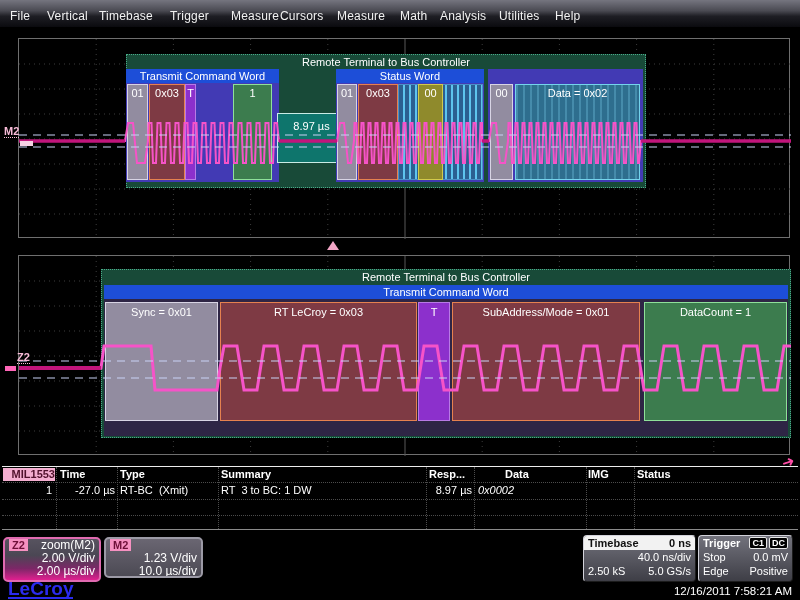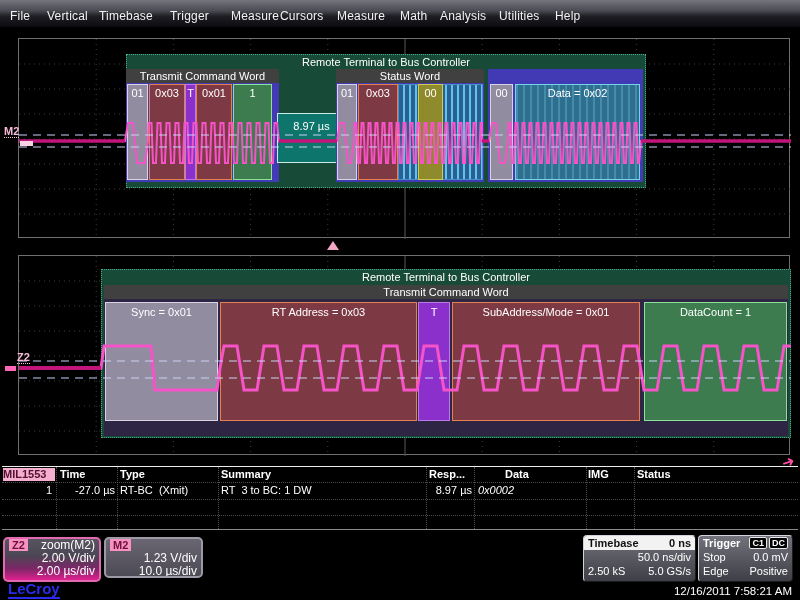--- a/index.html
+++ b/index.html
@@ -15,21 +15,21 @@
 
   
   .grid{position:absolute;left:18px;width:772px;height:200px;border:1px solid #6f6f6f;background:#000;}
   #grid-top{top:38px;} #grid-bot{top:255px;}
   .grid svg{position:absolute;left:0;top:0;pointer-events:none;}
 
   
   .outer-band{position:absolute;background:#184a38;border:1px dotted #49ab88;}
   .band-title{display:block;width:100%;text-align:center;font-size:11px;color:#fff;line-height:14px;white-space:nowrap;}
   .word-group{position:absolute;background:#423ab4;}
-  .word-title{position:absolute;left:0;top:0;right:0;height:14px;background:#404040;color:#fff;
+  .word-title{position:absolute;left:0;top:0;right:0;height:14px;background:#1d4ed8;color:#fff;
     font-size:11px;line-height:14px;text-align:center;white-space:nowrap;overflow:hidden;}
   .fld{position:absolute;top:15px;height:96px;font-size:11px;color:#fff;text-align:center;padding-top:2px;overflow:hidden;}
   .fld-gray{background:#928ca0;border:1px solid #d8d4e4;}
   .fld-red{background:#7e3a44;border:1px solid #e6814f;}
   .fld-purpleT{background:#8c30cc;border:1px solid #b87ae6;}
   .fld-green{background:#3c7c4e;border:1px solid #8fe09a;}
   .fld-striped{background:repeating-linear-gradient(90deg,#2b5f91 0px,#2b5f91 4px,#5ec4ee 4px,#5ec4ee 6px);border:1px solid #4a90c8;}
   .fld-yellow{background:#8f8a2c;border:1px solid #d2ca4c;}
   .fld-tealdata{background:#2e6e8e;background-image:repeating-linear-gradient(90deg,rgba(130,215,245,.28) 0 2px,rgba(0,0,0,0) 2px 7px);border:1px solid #74d4ec;}
   .gapbox{position:absolute;background:rgba(14,120,112,.93);border:1px solid #c9ece5;
@@ -45,21 +45,21 @@
 
   .trig-marker{position:absolute;width:0;height:0;border-left:6px solid rgba(0,0,0,0);border-right:6px solid rgba(0,0,0,0);border-bottom:9px solid #f2a6c6;}
   .pink-arrow{position:absolute;color:#ff4da6;font-size:15px;transform:rotate(-18deg);}
 
   
   .dtable{position:absolute;left:2px;top:466px;width:796px;height:64px;background:#000;
     border-top:1px solid #ececec;border-bottom:1px solid #8a8a8a;}
   .dtable .hdr{position:absolute;top:1px;font-size:11px;font-weight:bold;color:#fff;white-space:nowrap;}
   .dtable .cell{position:absolute;top:17px;font-size:11px;color:#fff;white-space:pre;}
   .proto-badge{position:absolute;left:1px;top:1px;width:52px;height:13px;background:#f4aed0;color:#50122c;
-    font-size:11px;font-weight:bold;text-align:left;line-height:13px;}
+    font-size:11px;font-weight:bold;text-align:right;line-height:13px;}
   .vsep{position:absolute;top:0;bottom:0;width:0;border-left:1px dotted #4c4c4c;}
   .hsep{position:absolute;left:0;right:0;height:0;border-top:1px dotted #4c4c4c;}
 
   
   .panel{position:absolute;border-radius:5px;font-size:12px;color:#fff;overflow:hidden;}
   .p-z2{left:3px;top:537px;width:98px;height:45px;border:2px solid #e06ab0;
     background:linear-gradient(#57535f 0%,#4b4754 40%,#7c2767 72%,#e02090 100%);}
   .p-m2{left:104px;top:537px;width:99px;height:41px;border:2px solid #9c9aa6;
     background:linear-gradient(#6a6672 0%,#4c4a54 100%);}
   .badge{display:inline-block;background:#f691c1;color:#6e1038;font-weight:bold;font-size:11px;
@@ -70,21 +70,21 @@
     border-color:#d2d2da #1c1c1c #1c1c1c #d2d2da;border-radius:4px;}
   #tb-panel{left:583px;top:535px;width:113px;height:47px;}
   #trig-panel{left:698px;top:535px;width:95px;height:47px;}
   .info-hdr{position:relative;height:14px;line-height:14px;padding:0 4px;font-weight:bold;font-size:11px;}
   .hdr-white{background:#f2f2f2;color:#101010;}
   .hdr-dark{color:#fff;}
   .mini-badge{display:inline-block;background:#000;color:#fff;border:1px solid #e8e8e8;border-radius:2px;
     font-size:9px;font-weight:bold;line-height:10px;padding:0 2px;margin-left:2px;vertical-align:1px;}
   .irow{position:relative;height:14px;line-height:14px;padding:0 4px;font-size:11px;}
 
-  .logo{position:absolute;left:8px;top:581px;font-size:15px;font-weight:bold;color:#2b2bee;
+  .logo{position:absolute;left:8px;top:581px;font-size:19px;font-weight:bold;color:#2b2bee;
     border-bottom:2px solid #2b2bee;line-height:16px;}
   .datetime{position:absolute;left:600px;top:585px;width:192px;text-align:right;font-size:11.5px;color:#fff;}
 </style>
 </head>
 <body>
 
 <div id="screen">
 
   <div class="menubar">
     <span class="menuitem" style="left:10px">File</span>
@@ -122,21 +122,20 @@
 
     <div class="outer-band" style="left:107px;top:15px;width:520px;height:134px;">
       <span class="band-title">Remote Terminal to Bus Controller</span>
     </div>
 
     <div class="word-group" style="left:107px;top:30px;width:153px;height:113px;">
       <div class="word-title">Transmit Command Word</div>
       <div class="fld fld-gray" style="left:1px;width:21px;">01</div>
       <div class="fld fld-red" style="left:23px;width:36px;">0x03</div>
       <div class="fld fld-purpleT" style="left:59px;width:11px;padding-top:2px;">T</div>
-      <div class="fld fld-red" style="left:70px;width:36px;">0x01</div>
       <div class="fld fld-green" style="left:107px;width:39px;">1</div>
     </div>
 
     <div class="gapbox" style="left:258px;top:74px;width:69px;height:50px;">
       <span>8.97 µs</span>
     </div>
 
     <div class="word-group" style="left:317px;top:30px;width:148px;height:113px;">
       <div class="word-title">Status Word</div>
       <div class="fld fld-gray" style="left:1px;width:20px;">01</div>
@@ -184,21 +183,21 @@
         <polyline points="0,125 772,125" fill="none" stroke="#3c3c3c" stroke-width="1" stroke-dasharray="1 4"></polyline>
         <polyline points="0,150 772,150" fill="none" stroke="#3c3c3c" stroke-width="1" stroke-dasharray="1 4"></polyline>
         <polyline points="0,175 772,175" fill="none" stroke="#3c3c3c" stroke-width="1" stroke-dasharray="1 4"></polyline>
       </svg>
 
     <div class="outer-band" style="left:82px;top:13px;width:690px;height:169px;">
       <span class="band-title">Remote Terminal to Bus Controller</span>
       <div class="band-indigo" style="left:2px;top:15px;width:684px;height:151px;">
         <div class="word-title" style="height:14px;">Transmit Command Word</div>
         <div class="bfld fld-gray" style="left:1px;width:113px;">Sync = 0x01</div>
-        <div class="bfld fld-red" style="left:116px;width:197px;">RT Address = 0x03</div>
+        <div class="bfld fld-red" style="left:116px;width:197px;">RT LeCroy = 0x03</div>
         <div class="bfld fld-purpleT" style="left:314px;width:32px;">T</div>
         <div class="bfld fld-red" style="left:348px;width:188px;">SubAddress/Mode = 0x01</div>
         <div class="bfld fld-green" style="left:540px;width:143px;">DataCount = 1</div>
       </div>
     </div>
 
     <svg id="wave-bot" width="772" height="200" viewBox="0 0 772 200">
         <polyline points="0,112 82,112 82,112 85,90 132,90 136,134 198,134 201,112 205,90 218,90 225,134 238,134 245,90 258,90 265,134 278,134 285,90 298,90 305,134 318,134 325,90 338,90 345,134 358,134 365,90 378,90 385,134 398,134 405,90 418,90 425,134 438,134 445,90 458,90 465,134 478,134 485,90 498,90 505,134 518,134 525,90 538,90 545,134 558,134 565,90 578,90 585,134 598,134 605,90 618,90 625,134 638,134 645,90 658,90 665,134 678,134 685,90 698,90 705,134 718,134 725,90 738,90 745,134 758,134 765,90 772,90" fill="none" stroke="#f653c8" stroke-width="3"></polyline>
         <polyline points="0,112 82,112" fill="none" stroke="#c2157c" stroke-width="4"></polyline>
         <polyline points="0,105 772,105" fill="none" stroke="#c9d2f6" stroke-width="1" stroke-dasharray="8 6"></polyline>
@@ -260,21 +259,21 @@
       </div>
     <div class="prow">
         <span class="pright">10.0 µs/div</span>
       </div>
   </div>
 
   <div class="panel p-info" id="tb-panel">
     <div class="info-hdr hdr-white"><span>Timebase</span>
       <span class="pright">0 ns</span></div>
     <div class="irow">
-        <span class="pright">50.0 ns/div</span>
+        <span class="pright">40.0 ns/div</span>
       </div>
     <div class="irow"><span>2.50 kS</span>
       <span class="pright">5.0 GS/s</span></div>
   </div>
 
   <div class="panel p-info" id="trig-panel">
     <div class="info-hdr hdr-dark"><span>Trigger</span>
       <span class="pright"><span class="mini-badge">C1</span><span class="mini-badge">DC</span></span></div>
     <div class="irow"><span>Stop</span>
       <span class="pright">0.0 mV</span></div>

